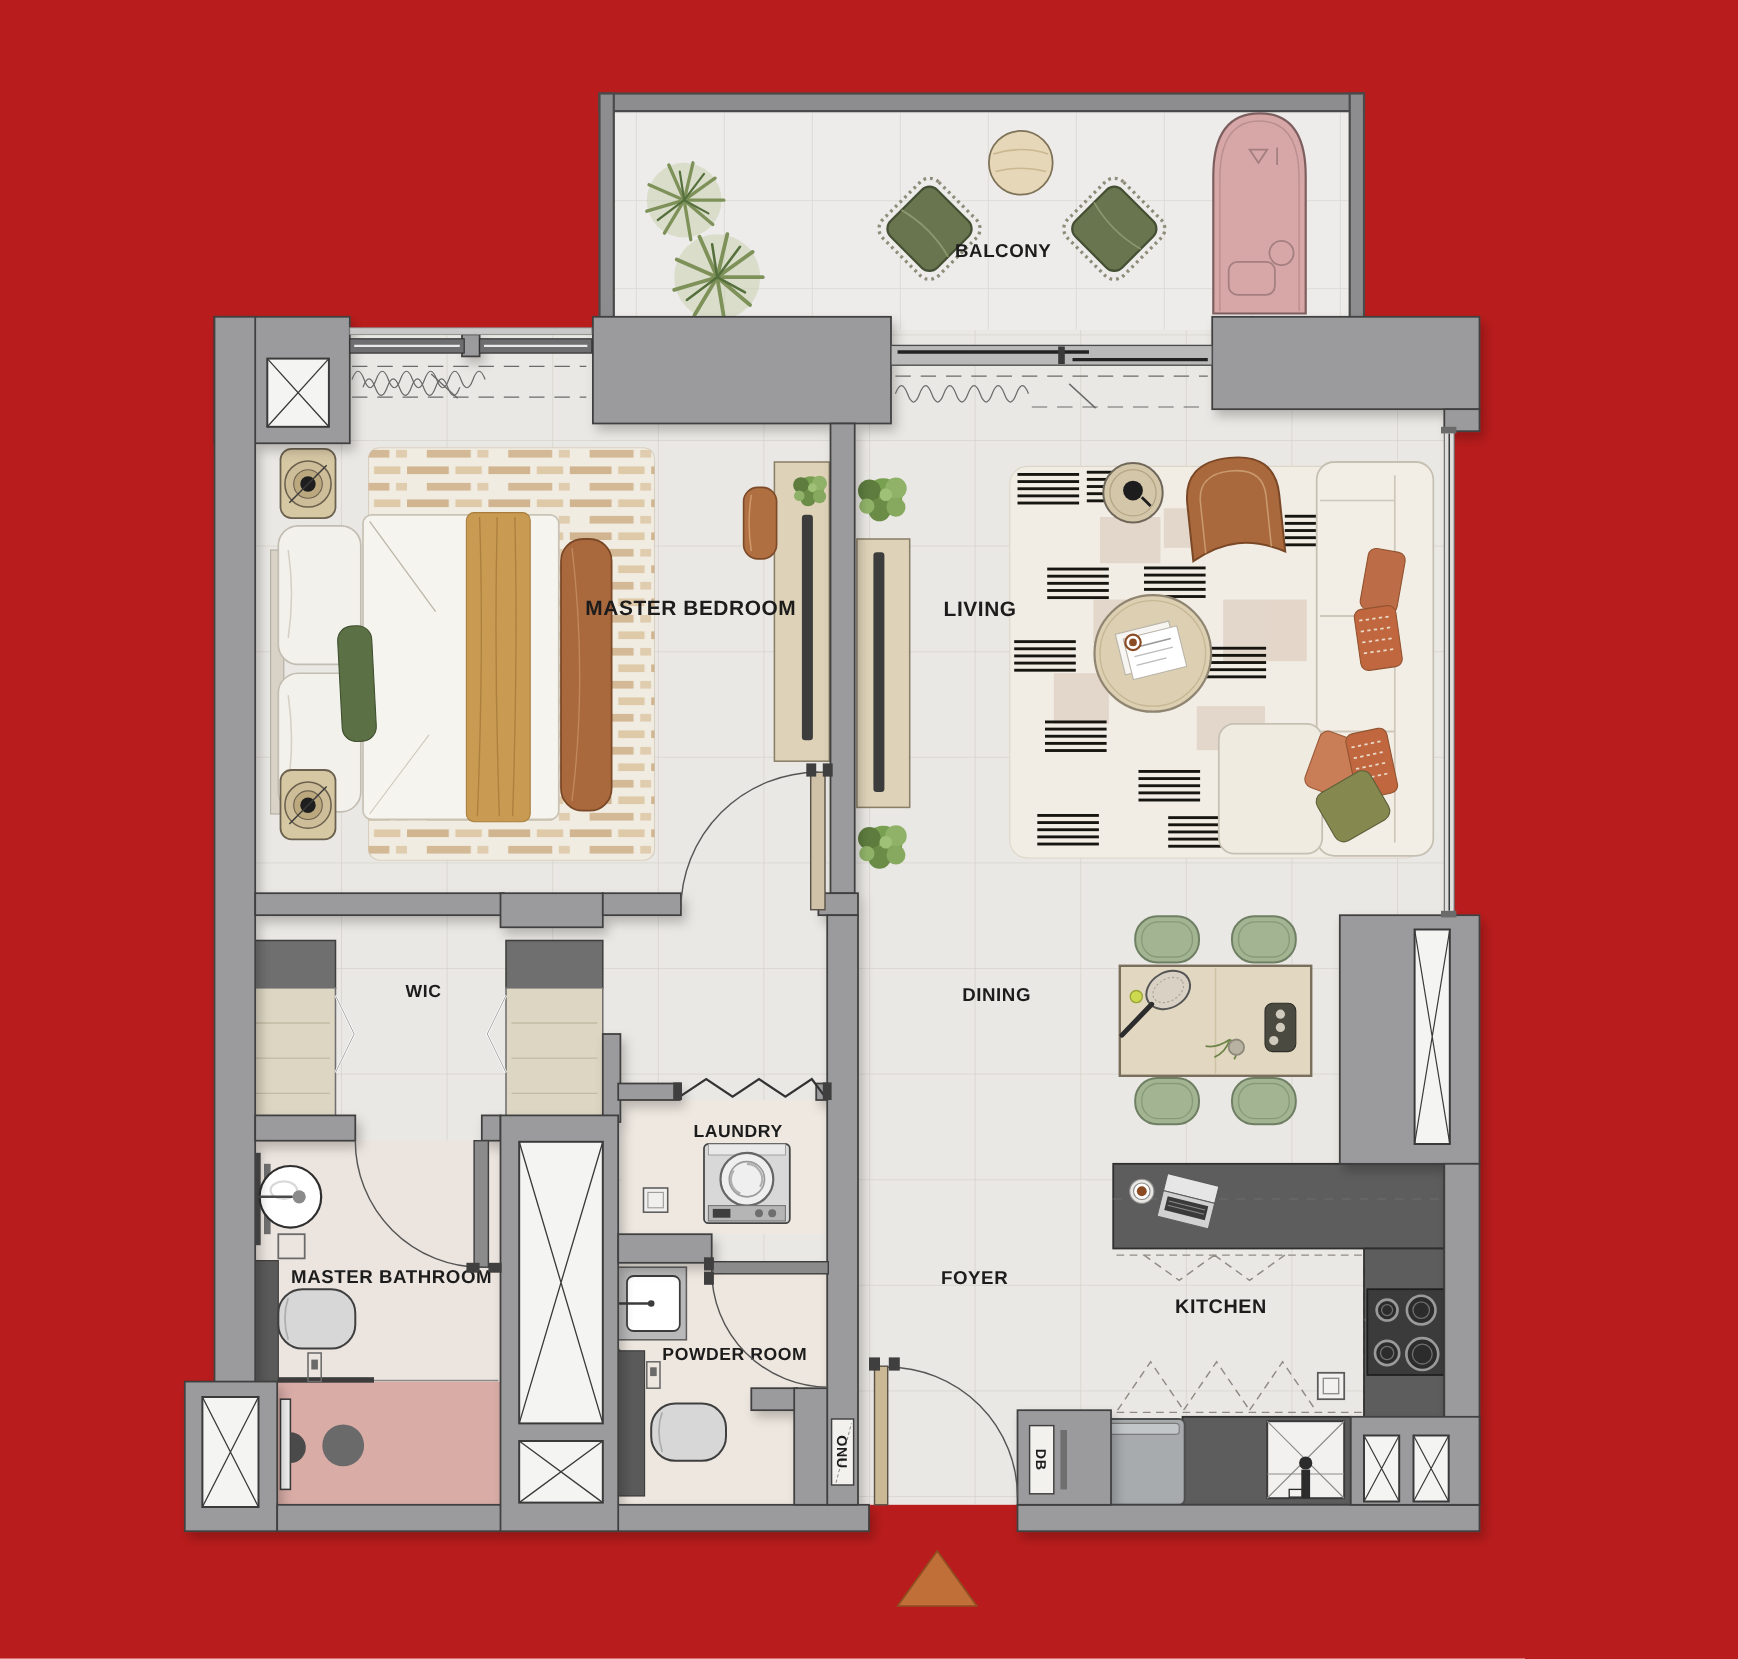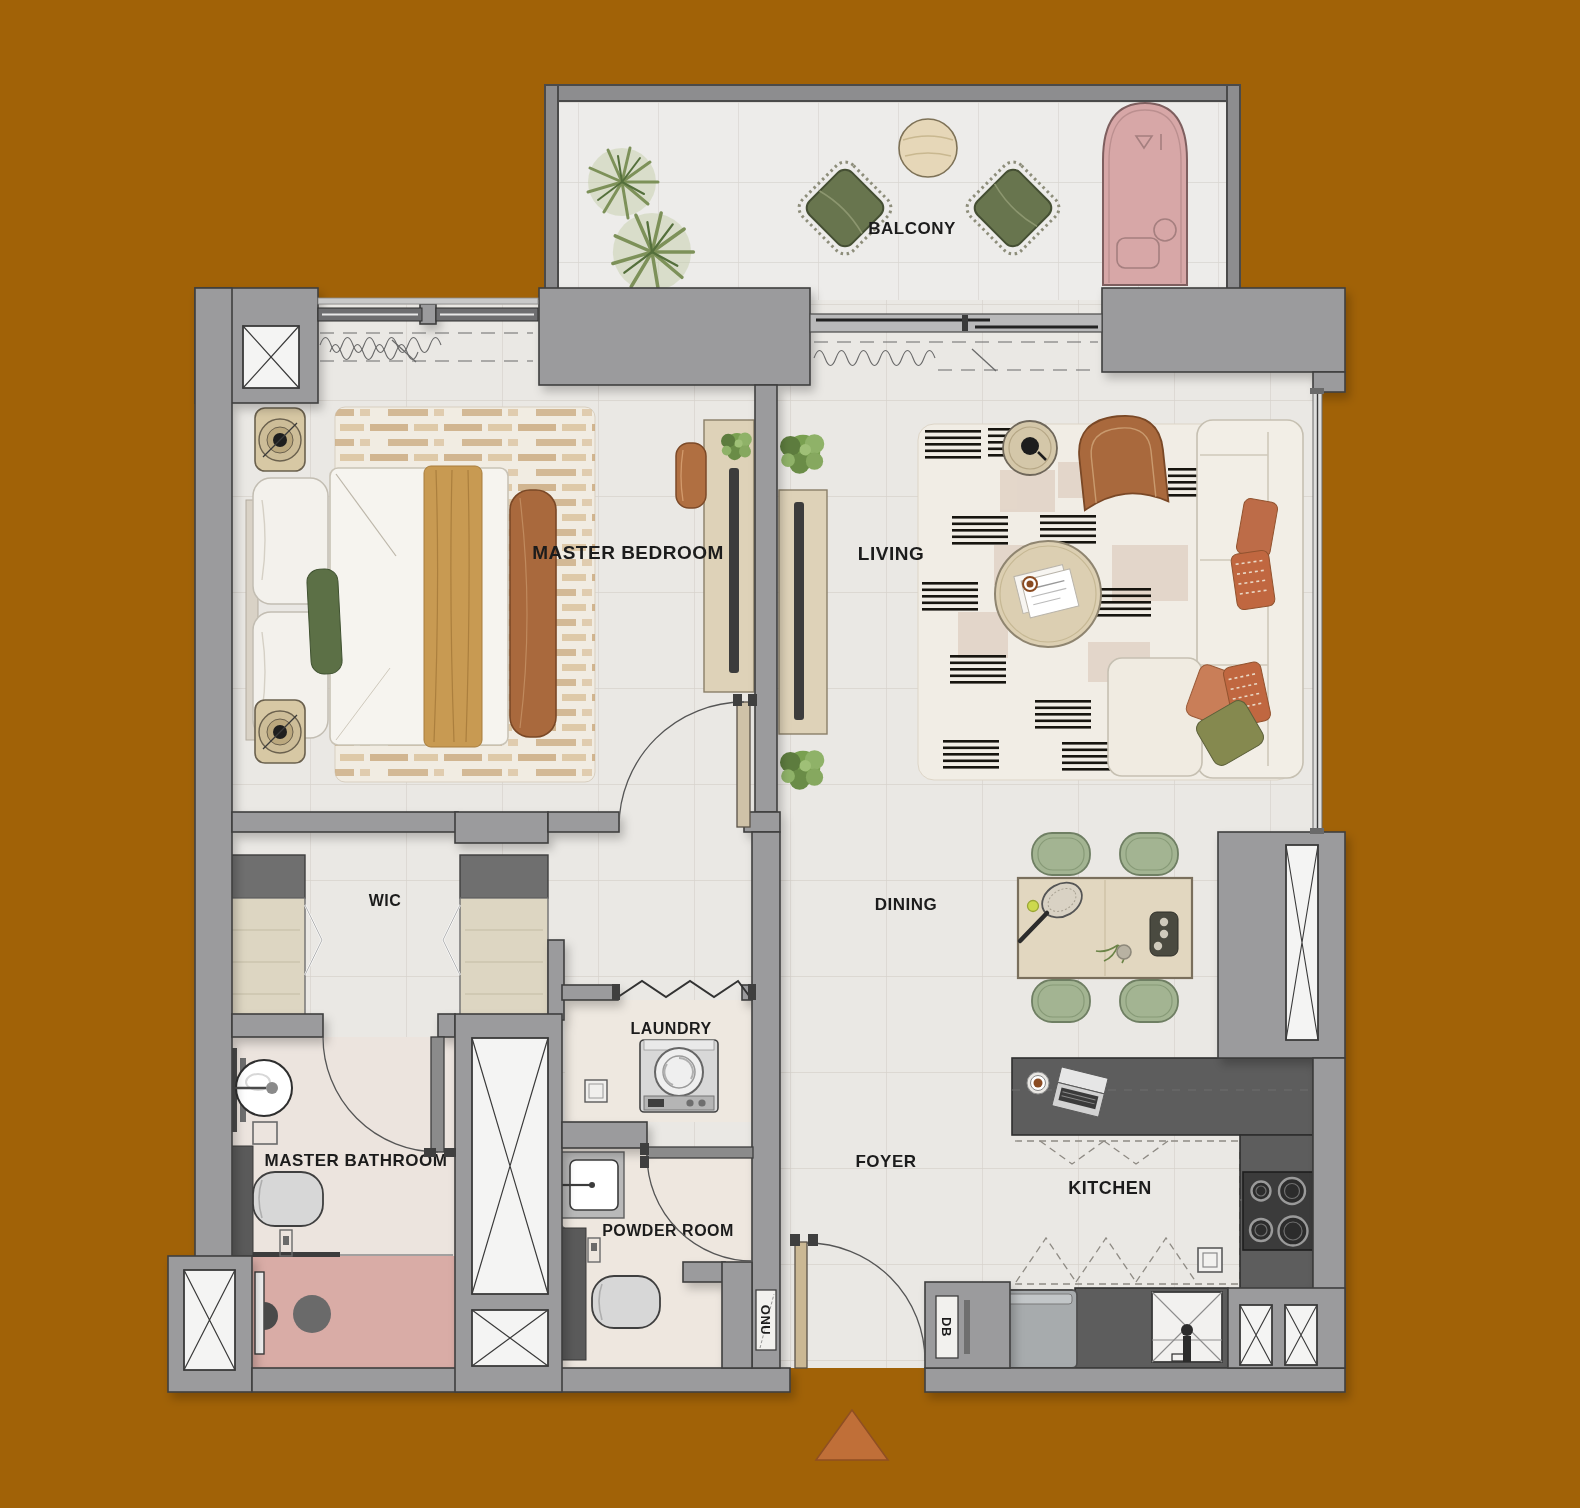--- a/index.html
+++ b/index.html
@@ -1,16 +1,16 @@
 <!DOCTYPE html>
 <html><head>
 <meta charset="utf-8">
 <style>
   html,body{margin:0;padding:0;background:#ffffff;}
-  .stage{position:relative;width:1580px;height:1508px;background:#a16207;overflow:hidden;}
+  .stage{position:relative;width:1580px;height:1508px;background:#b91c1c;overflow:hidden;}
   svg{display:block;}
   text{font-family:"Liberation Sans", sans-serif; fill:#1c1c1c; font-weight:bold;}
   .room-label{letter-spacing:0.5px;}
   .small-label{letter-spacing:0.5px;}
 </style>
 </head>
 <body>
 
 <div class="stage">
 <svg width="1580" height="1508" viewBox="0 0 1580 1508">

